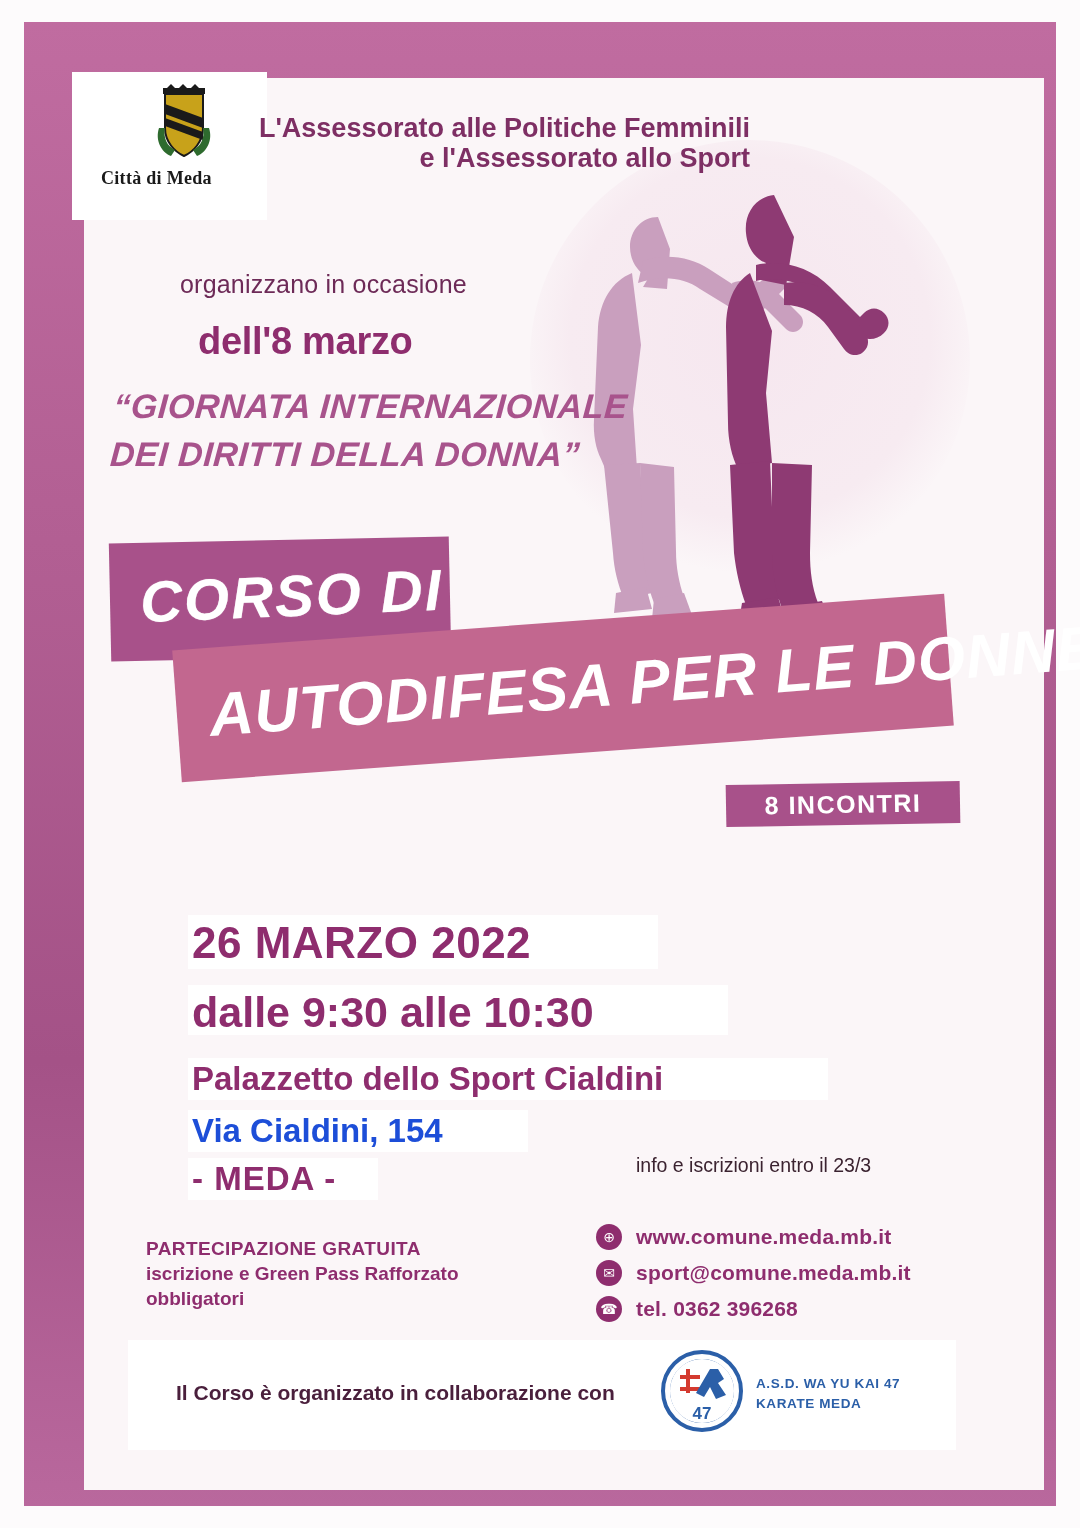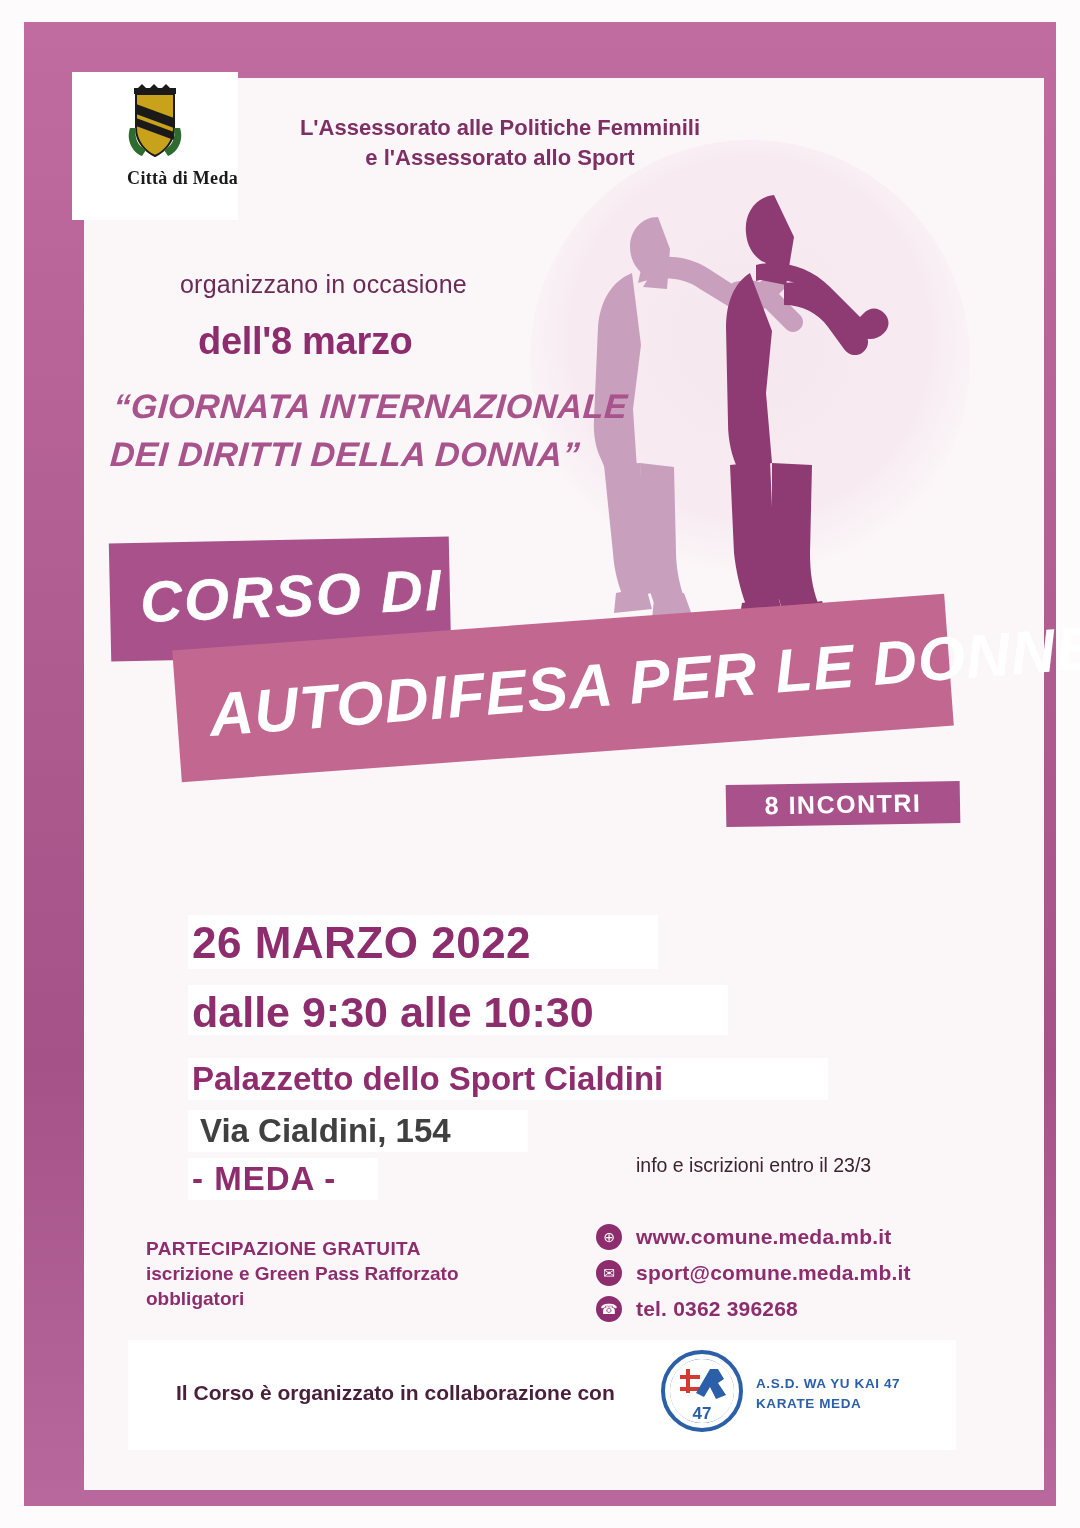--- a/index.html
+++ b/index.html
@@ -44,43 +44,44 @@
     width: 440px; height: 440px;
     border-radius: 50%;
     background: radial-gradient(circle at 50% 45%, #f6e7ef 0%, #f7ebf1 55%, rgba(251,246,248,0) 72%);
   }
   
   .logo-box {
     position: absolute;
     left: 72px; top: 72px;
     width: 166px; height: 148px;
     background: #ffffff;
-    text-align: right;
+    text-align: left;
+    padding-left: 29px;
   }
   .crest {
     margin: 10px auto 2px auto;
     width: 62px; height: 84px;
     position: relative;
   }
   .crest svg { display: block; }
   .logo-caption {
     font-family: "Liberation Serif", serif;
     font-weight: bold;
     font-size: 18px;
     color: #1a1a1a;
     letter-spacing: 0.3px;
   }
   
   .assessorato {
     position: absolute;
     left: 250px; top: 113px;
     width: 500px;
-    text-align: center;
-    font-weight: bold;
-    font-size: 22px;
+    text-align: right;
+    font-weight: bold;
+    font-size: 27px;
     line-height: 30px;
     color: #7e2f64;
   }
   .organizzano {
     position: absolute;
     left: 180px; top: 270px;
     font-size: 25px;
     color: #6d2a57;
     letter-spacing: 0.2px;
   }
@@ -210,24 +211,24 @@
   }
   .venue1 {
     position: absolute;
     left: 192px; top: 1060px;
     font-size: 33px;
     font-weight: bold;
     color: #8e2d6e;
   }
   .venue2 {
     position: absolute;
-    left: 200px; top: 1112px;
+    left: 192px; top: 1112px;
     font-size: 33px;
     font-weight: bold;
-    color: #404040;
+    color: #1d4ed8;
   }
   .venue3 {
     position: absolute;
     left: 192px; top: 1160px;
     font-size: 33px;
     font-weight: bold;
     color: #8e2d6e;
     letter-spacing: 1px;
   }
   

